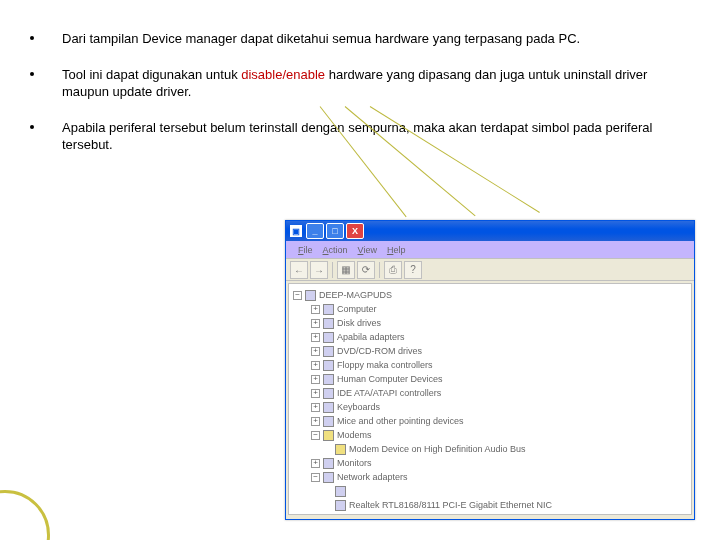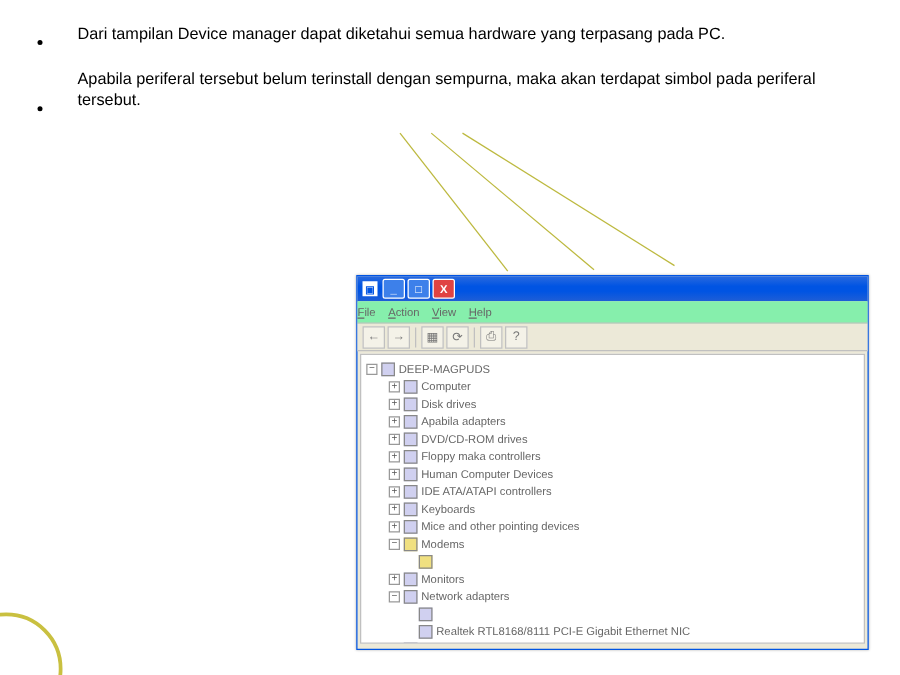--- a/index.html
+++ b/index.html
@@ -14,22 +14,23 @@
     overflow: hidden;
   }
   .slide {
     width: 720px;
     height: 540px;
     position: relative;
     padding: 18px 30px 30px 30px;
   }
   .bullet-row {
     display: flex;
-    align-items: flex-end;
+    align-items: flex-start;
     margin-bottom: 18px;
+    margin-top: 12px;
   }
   .bullet-dot {
     width: 4px;
     height: 4px;
     background: #000;
     border-radius: 50%;
     margin-top: 6px;
     margin-right: 28px;
     flex-shrink: 0;
   }
@@ -75,25 +76,25 @@
     width: 18px; height: 16px;
     border: 1px solid #fff;
     border-radius: 2px;
     display: flex; align-items: center; justify-content: center;
     font-size: 9px; font-weight: bold;
   }
   .dm-btn.min, .dm-btn.max { background: #3d80ea; color:#fff; }
   .dm-btn.close { background: #e04343; color:#fff; }
   .dm-menubar {
     height: 18px;
-    background: #86efac;
+    background: #c4b5fd;
     border-bottom: 1px solid #c0c0c0;
     display: flex;
     align-items: center;
-    padding: 0 0;
+    padding: 0 12px;
     gap: 10px;
     font-size: 9px;
     color: #666;
   }
   .dm-menuitem u { text-decoration: underline; }
   .dm-toolbar {
     height: 22px;
     background: #ece9d8;
     border-bottom: 1px solid #c0c0c0;
     display: flex;
@@ -168,20 +169,26 @@
 </head>
 <body>
 
 <div class="slide">
 
   <div class="bullet-row">
     <span class="bullet-dot"></span>
     <div class="bullet-text">Dari tampilan Device manager dapat diketahui semua hardware yang terpasang pada PC.</div>
   </div>
 
+  <div class="bullet-row">
+    <span class="bullet-dot"></span>
+    <div class="bullet-text">
+      <span>Tool ini dapat  digunakan untuk </span><span class="red">disable/enable</span><span> hardware yang dipasang dan juga untuk uninstall driver maupun update driver.</span>
+    </div>
+  </div>
 
 
   <div class="bullet-row">
     <span class="bullet-dot"></span>
     <div class="bullet-text">Apabila periferal tersebut belum terinstall dengan sempurna, maka akan terdapat simbol pada periferal tersebut.</div>
   </div>
 
   <div class="deco-line1"></div>
   <div class="deco-line2"></div>
   <div class="deco-line3"></div>
@@ -262,20 +269,21 @@
           <span class="node-icon"></span>
           <span>Mice and other pointing devices</span>
         </div>
       <div class="tree-row tree-indent-1">
           <span class="plusminus">−</span>
           <span class="node-icon yellow"></span>
           <span>Modems</span>
         </div>
       <div class="tree-row tree-indent-2">
           <span class="node-icon yellow"></span>
+          <span>Modem Device on High Definition Audio Bus</span>
         </div>
       <div class="tree-row tree-indent-1">
           <span class="plusminus">+</span>
           <span class="node-icon"></span>
           <span>Monitors</span>
         </div>
       <div class="tree-row tree-indent-1">
           <span class="plusminus">−</span>
           <span class="node-icon"></span>
           <span>Network adapters</span>

